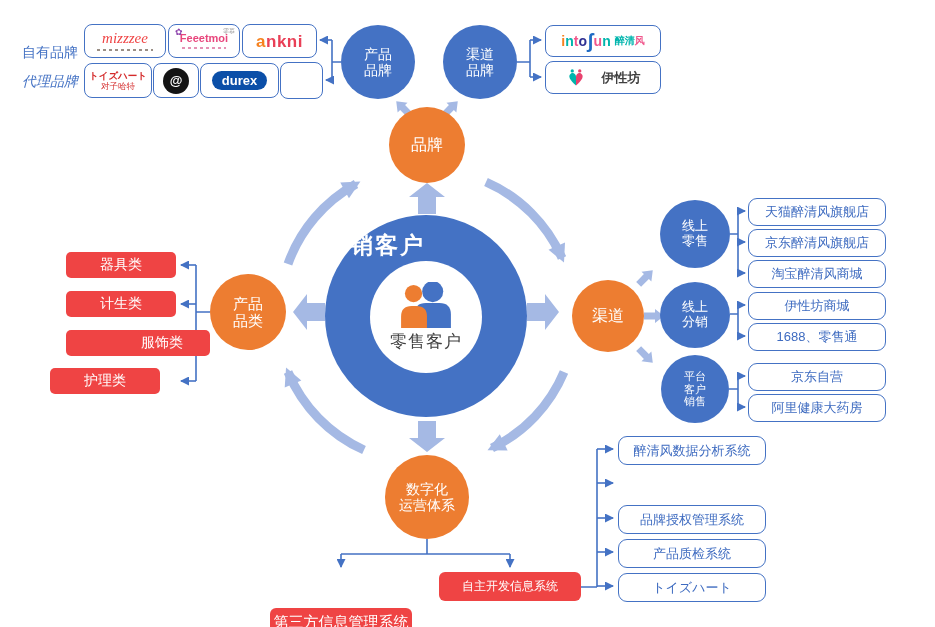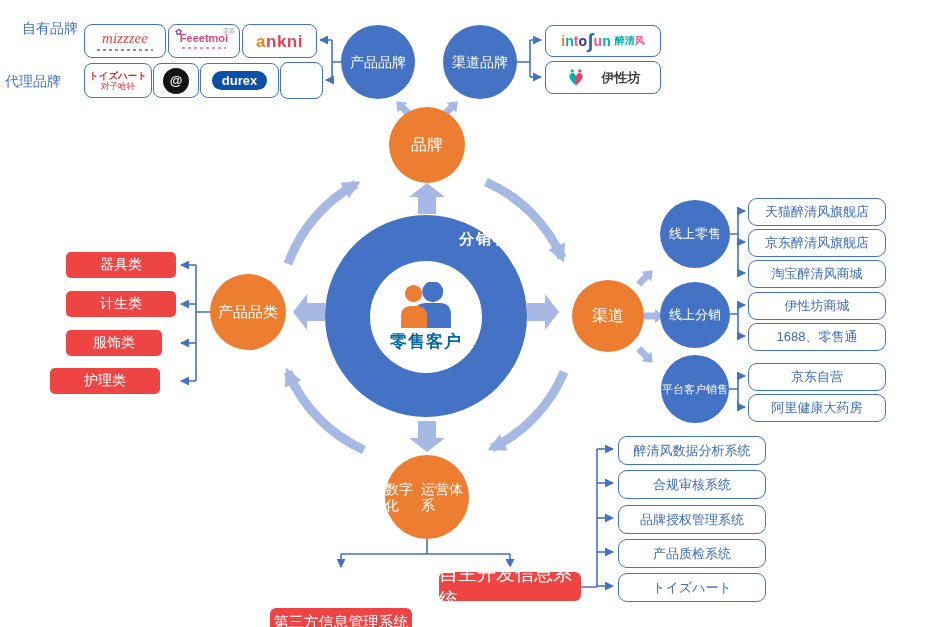--- a/index.html
+++ b/index.html
@@ -2,21 +2,21 @@
 <html><head>
 <meta charset="utf-8">
 <style>
   html,body{margin:0;padding:0;background:#fff;}
   .stage{position:relative;width:935px;height:627px;background:#fff;overflow:hidden;
          font-family:"Liberation Sans","DejaVu Sans",sans-serif;}
   .abs{position:absolute;}
   svg.layer{position:absolute;left:0;top:0;pointer-events:none;}
 
   
-  .circle{position:absolute;border-radius:50%;display:flex;flex-direction:row;
+  .circle{position:absolute;border-radius:50%;display:flex;flex-direction:column;
           align-items:center;justify-content:center;text-align:left;line-height:1.15;}
   .c-blue{background:#4472C4;color:#fff;}
   .c-orange{background:#ED7D31;color:#fff;}
 
   
   .box-blue{position:absolute;background:#ef4444;color:#fff;border-radius:5px;
             display:flex;align-items:center;justify-content:center;font-size:14px;}
   .box-outline{position:absolute;background:#fff;border:1.6px solid #4472C4;color:#3E6BC0;
                border-radius:9px;display:flex;align-items:center;justify-content:center;font-size:13px;}
   .logo-box{position:absolute;background:#fff;border:1.8px solid #4472C4;border-radius:8px;
@@ -51,25 +51,25 @@
   .intosun span{font-weight:800;font-size:14px;line-height:1;}
   .il0{color:#F6821F;} .il1{color:#00B5AD;} .il2{color:#F0578C;} .il3{color:#303193;}
   .il4{color:#1F6BC4;font-size:20px !important;} .il5{color:#F0578C;} .il6{color:#00B5AD;}
   .intosun-cn{color:#00B5AD;font-size:10px;margin-left:4px;font-weight:bold;}
   .intosun-cn-last{color:#F0578C;font-size:10px;font-weight:bold;}
   .yxf-text{font-size:13px;font-weight:bold;color:#3F3F3F;margin-left:16px;}
 
   
   .big-circle{position:absolute;left:325px;top:215px;width:202px;height:202px;border-radius:50%;
               background:#4472C4;}
-  .big-circle .top-label{position:absolute;top:15px;left:0;width:100%;text-align:right;
-                         color:#fff;font-size:15px;font-weight:bold;letter-spacing:2px;}
+  .big-circle .top-label{position:absolute;top:15px;left:0;width:100%;text-align:left;
+                         color:#fff;font-size:23px;font-weight:bold;letter-spacing:2px;}
   .inner-circle{position:absolute;left:45px;top:46px;width:112px;height:112px;border-radius:50%;
                 background:#fff;display:flex;flex-direction:column;align-items:center;justify-content:center;}
-  .inner-circle .bottom-label{color:#0369a1;font-size:17px;font-weight:bold;letter-spacing:1px;margin-top:2px;}
+  .inner-circle .bottom-label{color:#404040;font-size:17px;font-weight:normal;letter-spacing:1px;margin-top:2px;}
 </style>
 </head>
 <body>
 
 <div class="stage">
 
   <svg class="layer" width="935" height="627" viewBox="0 0 935 627">
     <defs>
       <marker id="mBlue" markerUnits="userSpaceOnUse" markerWidth="9" markerHeight="9" refX="8" refY="4.5" orient="auto">
         <path d="M0,0 L9,4.5 L0,9 Z" fill="#4472C4"></path>
@@ -136,37 +136,37 @@
 
       <path d="M 581 587 L 597 587 M 597 449 L 597 587"></path>
       <path d="M 597 449 L 613 449" marker-end="url(#mBlue)"></path>
       <path d="M 597 483 L 613 483" marker-end="url(#mBlue)"></path>
       <path d="M 597 518 L 613 518" marker-end="url(#mBlue)"></path>
       <path d="M 597 552 L 613 552" marker-end="url(#mBlue)"></path>
       <path d="M 597 586 L 613 586" marker-end="url(#mBlue)"></path>
     </g>
   </svg>
 
-  <div class="side-label abs" style="left:22px;top:20px;">自有品牌</div>
+  <div class="side-label abs" style="left:22px;top:44px;">自有品牌</div>
 
   <div class="logo-box" style="left:84px;top:24px;width:80px;height:32px;">
     <span class="mizzzee">mizzzee</span>
     <span class="tiny-dots"></span>
   </div>
   <div class="logo-box" style="left:168px;top:24px;width:70px;height:32px;">
     <span class="feeetmoi-glyph">✿</span>
     <span class="feeetmoi-tag">霏慕</span>
     <span class="feeetmoi-text">Feeetmoi</span>
     <span class="tiny-dots pink"></span>
   </div>
   <div class="logo-box" style="left:242px;top:24px;width:73px;height:32px;">
     <span class="ankni-text"><span class="first">a</span><span>nkni</span></span>
   </div>
 
-  <div class="side-label abs" style="left:5px;top:73px;">代理品牌</div>
+  <div class="side-label abs" style="left:22px;top:73px;font-style:italic;">代理品牌</div>
 
   <div class="logo-box" style="left:84px;top:63px;width:66px;height:33px;">
     <span class="toysheart-jp">トイズハート</span>
     <span class="toysheart-cn">对子哈特</span>
   </div>
   <div class="logo-box" style="left:153px;top:63px;width:44px;height:33px;">
     <span class="atball">@</span>
   </div>
   <div class="logo-box" style="left:200px;top:63px;width:77px;height:33px;">
     <span class="durex-pill"><span>durex</span><span class="reg">®</span></span>
@@ -224,21 +224,21 @@
       <div class="bottom-label">零售客户</div>
     </div>
   </div>
 
   <div class="circle c-orange" style="left:210px;top:274px;width:76px;height:76px;font-size:15px;">
     <span>产品</span>
     <span>品类</span>
   </div>
   <div class="box-blue" style="left:66px;top:252px;width:110px;height:26px;">器具类</div>
   <div class="box-blue" style="left:66px;top:291px;width:110px;height:26px;">计生类</div>
-  <div class="box-blue" style="left:66px;top:330px;width:96px;height:26px;">服饰类</div>
+  <div class="box-blue" style="left:66px;top:330px;width:96px;height:26px;padding-left:48px;">服饰类</div>
   <div class="box-blue" style="left:50px;top:368px;width:110px;height:26px;">护理类</div>
 
   <div class="circle c-orange" style="left:572px;top:280px;width:72px;height:72px;font-size:16px;">
     <span>渠道</span>
   </div>
 
   <div class="circle c-blue" style="left:660px;top:200px;width:70px;height:68px;font-size:13px;">
     <span>线上</span>
     <span>零售</span>
   </div>
@@ -259,21 +259,20 @@
     <span>销售</span>
   </div>
   <div class="box-outline" style="left:748px;top:363px;width:136px;height:26px;">京东自营</div>
   <div class="box-outline" style="left:748px;top:394px;width:136px;height:26px;">阿里健康大药房</div>
 
   <div class="circle c-orange" style="left:385px;top:455px;width:84px;height:84px;font-size:14px;">
     <span>数字化</span>
     <span>运营体系</span>
   </div>
   <div class="box-blue" style="left:270px;top:572px;width:142px;height:29px;font-size:15px;border-radius:6px;margin-top:36px;">第三方信息管理系统</div>
-  <div class="box-blue" style="left:439px;top:572px;width:142px;height:29px;font-size:19px;border-radius:6px;">自主开发信息系统</div>
+  <div class="box-blue" style="left:439px;top:572px;width:142px;height:29px;font-size:12px;border-radius:6px;">自主开发信息系统</div>
 
   <div class="box-outline" style="left:618px;top:436px;width:146px;height:27px;">醉清风数据分析系统</div>
-  <div class="box-outline" style="left:618px;top:470px;width:146px;height:27px;">合规审核系统</div>
   <div class="box-outline" style="left:618px;top:505px;width:146px;height:27px;">品牌授权管理系统</div>
   <div class="box-outline" style="left:618px;top:539px;width:146px;height:27px;">产品质检系统</div>
   <div class="box-outline" style="left:618px;top:573px;width:146px;height:27px;">トイズハート</div>
 
 </div>
 
 </body></html>

